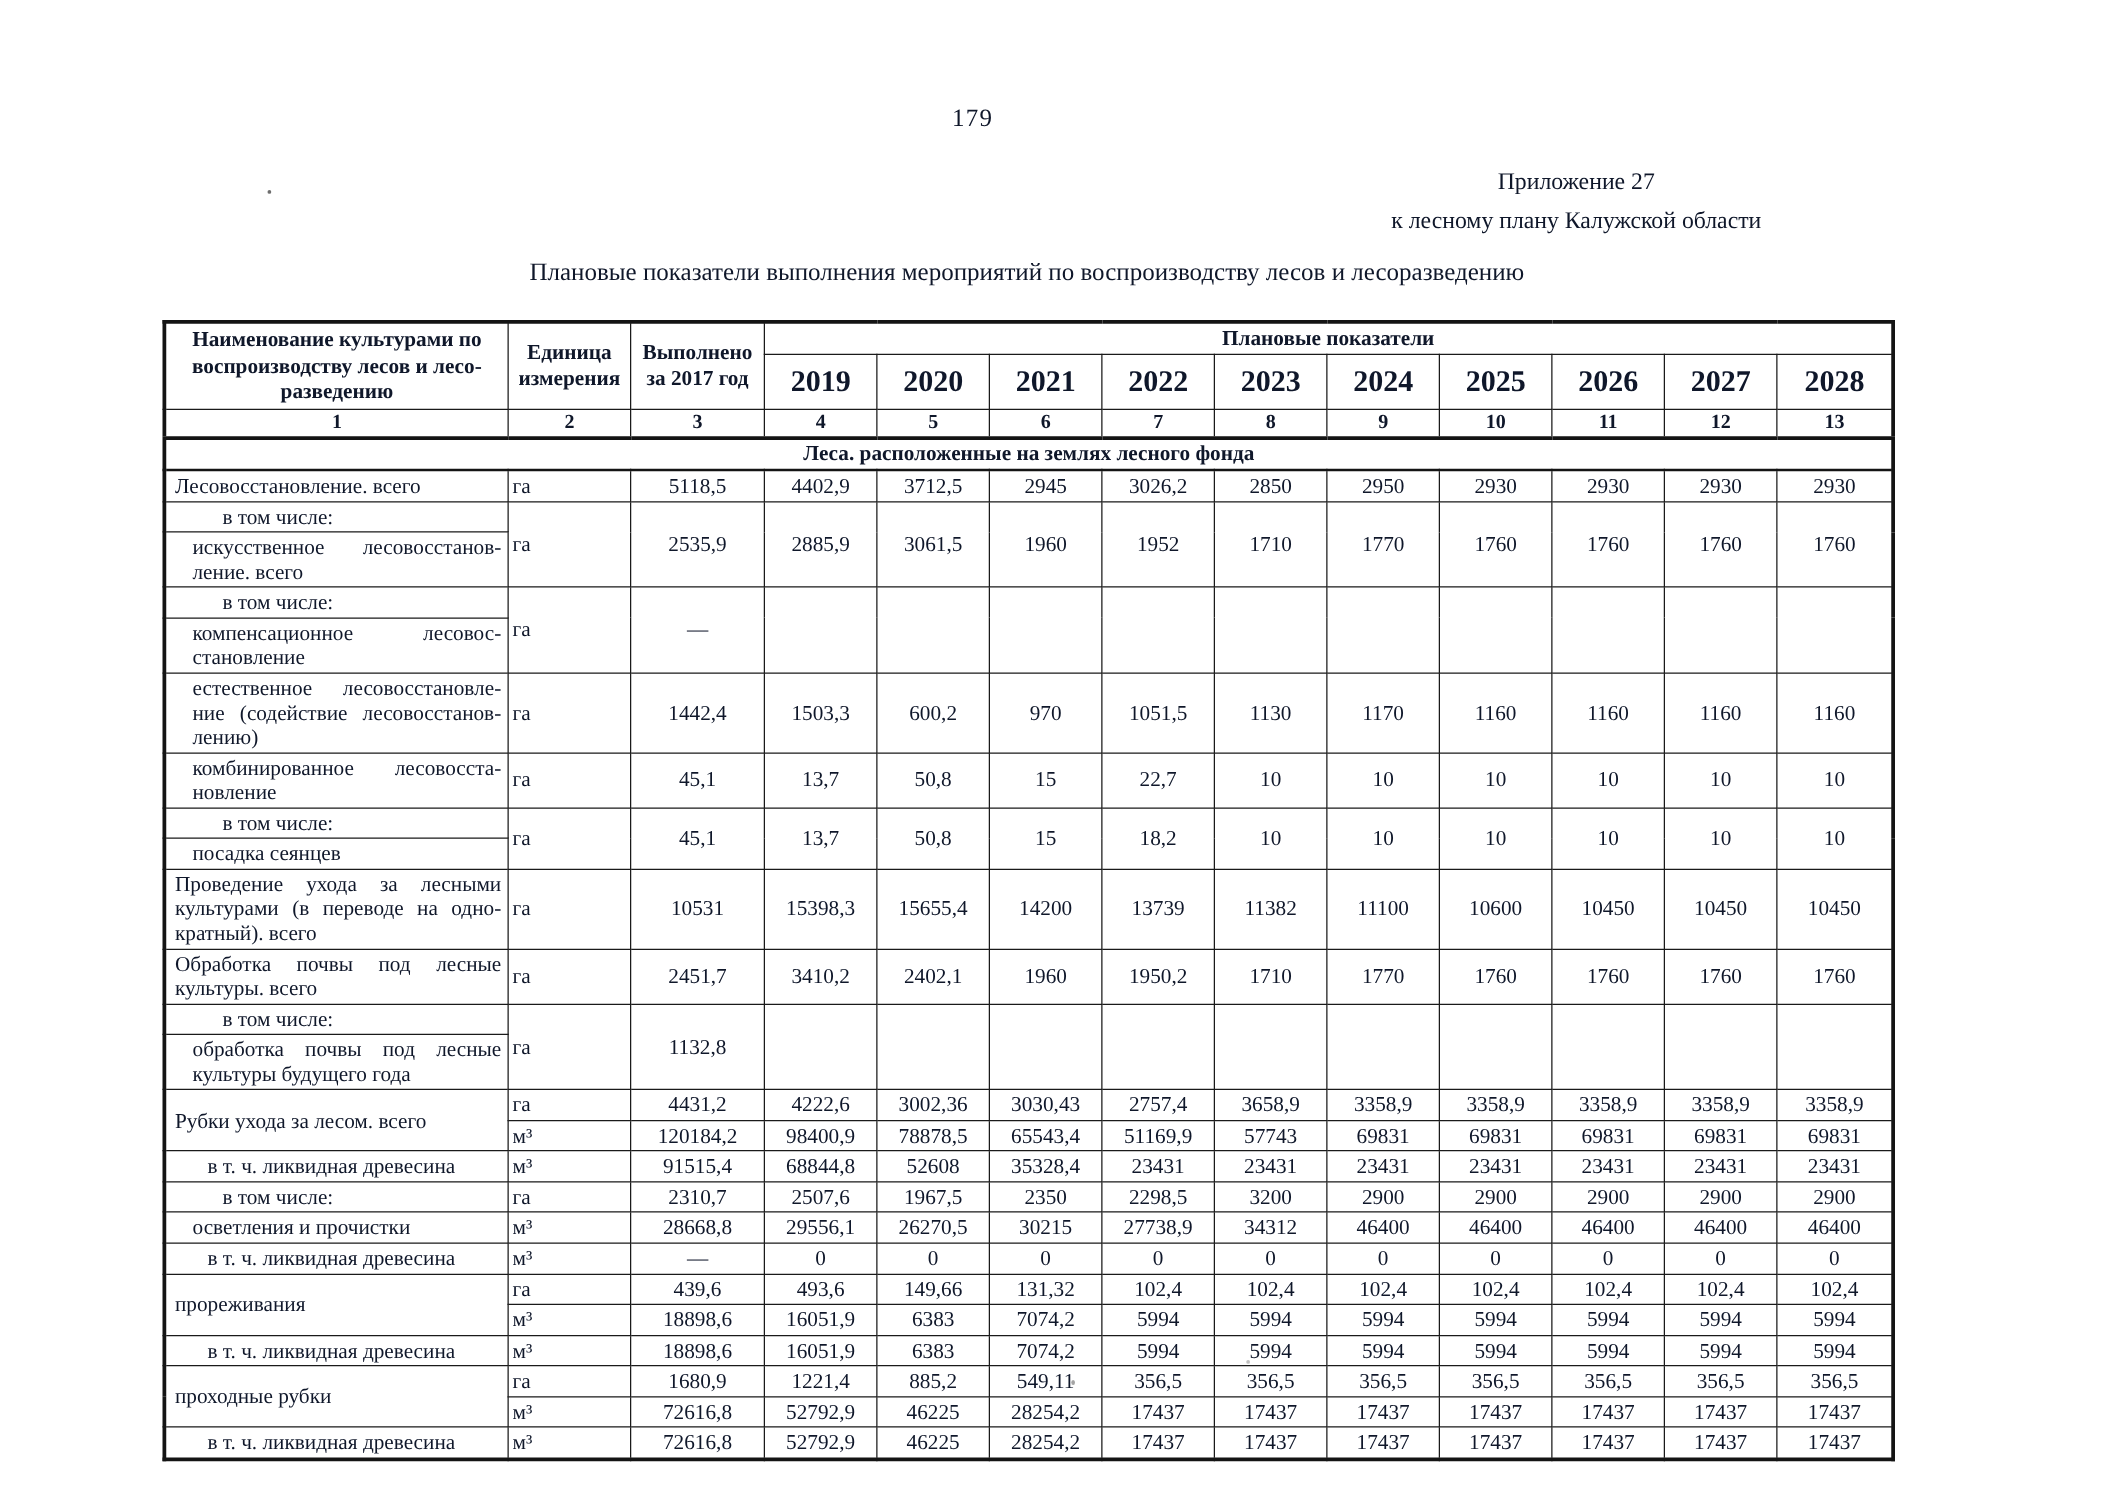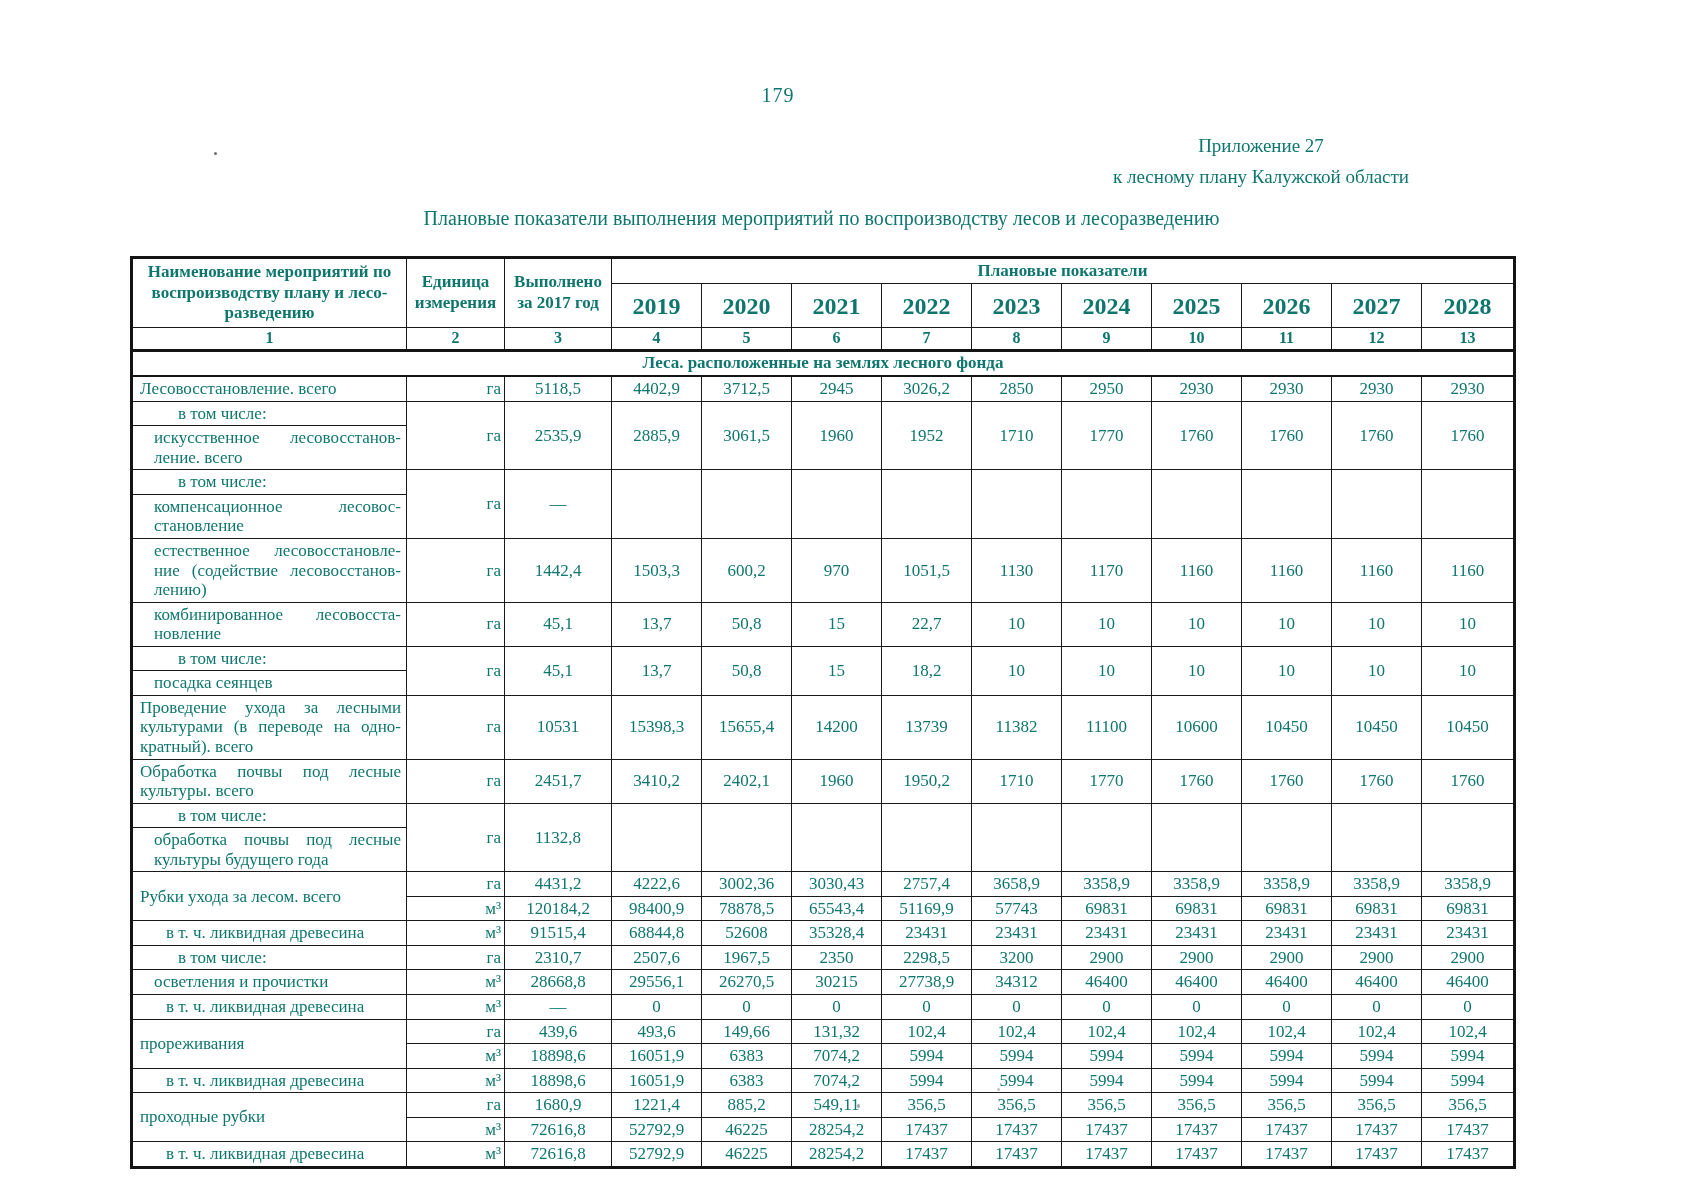--- a/index.html
+++ b/index.html
@@ -1,18 +1,18 @@
 <!DOCTYPE html>
 <html><head>
 <meta charset="utf-8">
 <style>
   html,body{margin:0;padding:0;background:#e8e8e8;}
   .page{
     position:relative;width:1697px;height:1200px;background:#ffffff;
-    font-family:"Liberation Serif","DejaVu Serif",serif;color:#0f766e;
+    font-family:"Liberation Serif","DejaVu Serif",serif;color:#0f172a;
     overflow:hidden;
   }
   .page-number{position:absolute;top:84px;left:130px;width:1296px;text-align:center;
     font-size:20px;letter-spacing:1px;}
   .annex{position:absolute;top:131px;left:1085px;width:352px;text-align:center;
     font-size:19px;line-height:1.62;}
   .doc-title{position:absolute;top:207px;left:130px;width:1383px;text-align:center;
     font-size:20px;}
   table.main{
     position:absolute;top:256px;left:130px;width:1383px;
@@ -26,21 +26,21 @@
   th.yr{padding:8px 0 7px 0;font-size:24px;}
   tr.nums td{font-weight:bold;text-align:center;padding:1px 0 2px 0;font-size:16px;
     border-bottom:3px solid #141414;}
   td.section{font-weight:bold;text-align:center;padding:1px 0 2px 0;font-size:17px;
     border-bottom:2.5px solid #141414;margin-top:39px;}
   tbody td{padding:2px 3px;text-align:center;vertical-align:middle;line-height:1.15;}
   td.lbl{text-align:justify;padding:2px 5px 2px 7px;}
   td.lbl.i1{padding-left:21px;}
   td.lbl.i2{padding-left:33px;text-align:left;}
   td.lbl.i3{padding-left:45px;text-align:left;}
-  td.unit{text-align:right;}
+  td.unit{text-align:left;}
   .speck{position:absolute;background:#4a4a4a;border-radius:50%;}
 </style>
 </head>
 <body>
 
 <div class="page">
 
   <div class="page-number">179</div>
 
   <div class="annex">
@@ -61,21 +61,21 @@
       <col style="width:90px">
         <col style="width:90px">
         <col style="width:90px">
       <col style="width:90px">
         <col style="width:90px">
         <col style="width:90px">
       <col style="width:93px">
     </colgroup>
     <thead>
       <tr>
-        <th class="h-main" rowspan="2">Наименование мероприятий по воспроизводству плану и лесо-разведению</th>
+        <th class="h-main" rowspan="2">Наименование культурами по воспроизводству лесов и лесо-разведению</th>
         <th class="h-main" rowspan="2">Единица измерения</th>
         <th class="h-main" rowspan="2">Выполнено за 2017 год</th>
         <th class="h-plan" colspan="10">Плановые показатели</th>
       </tr>
       <tr>
           <th class="yr">2019</th>
           <th class="yr">2020</th>
           <th class="yr">2021</th>
           <th class="yr">2022</th>
           <th class="yr">2023</th>

